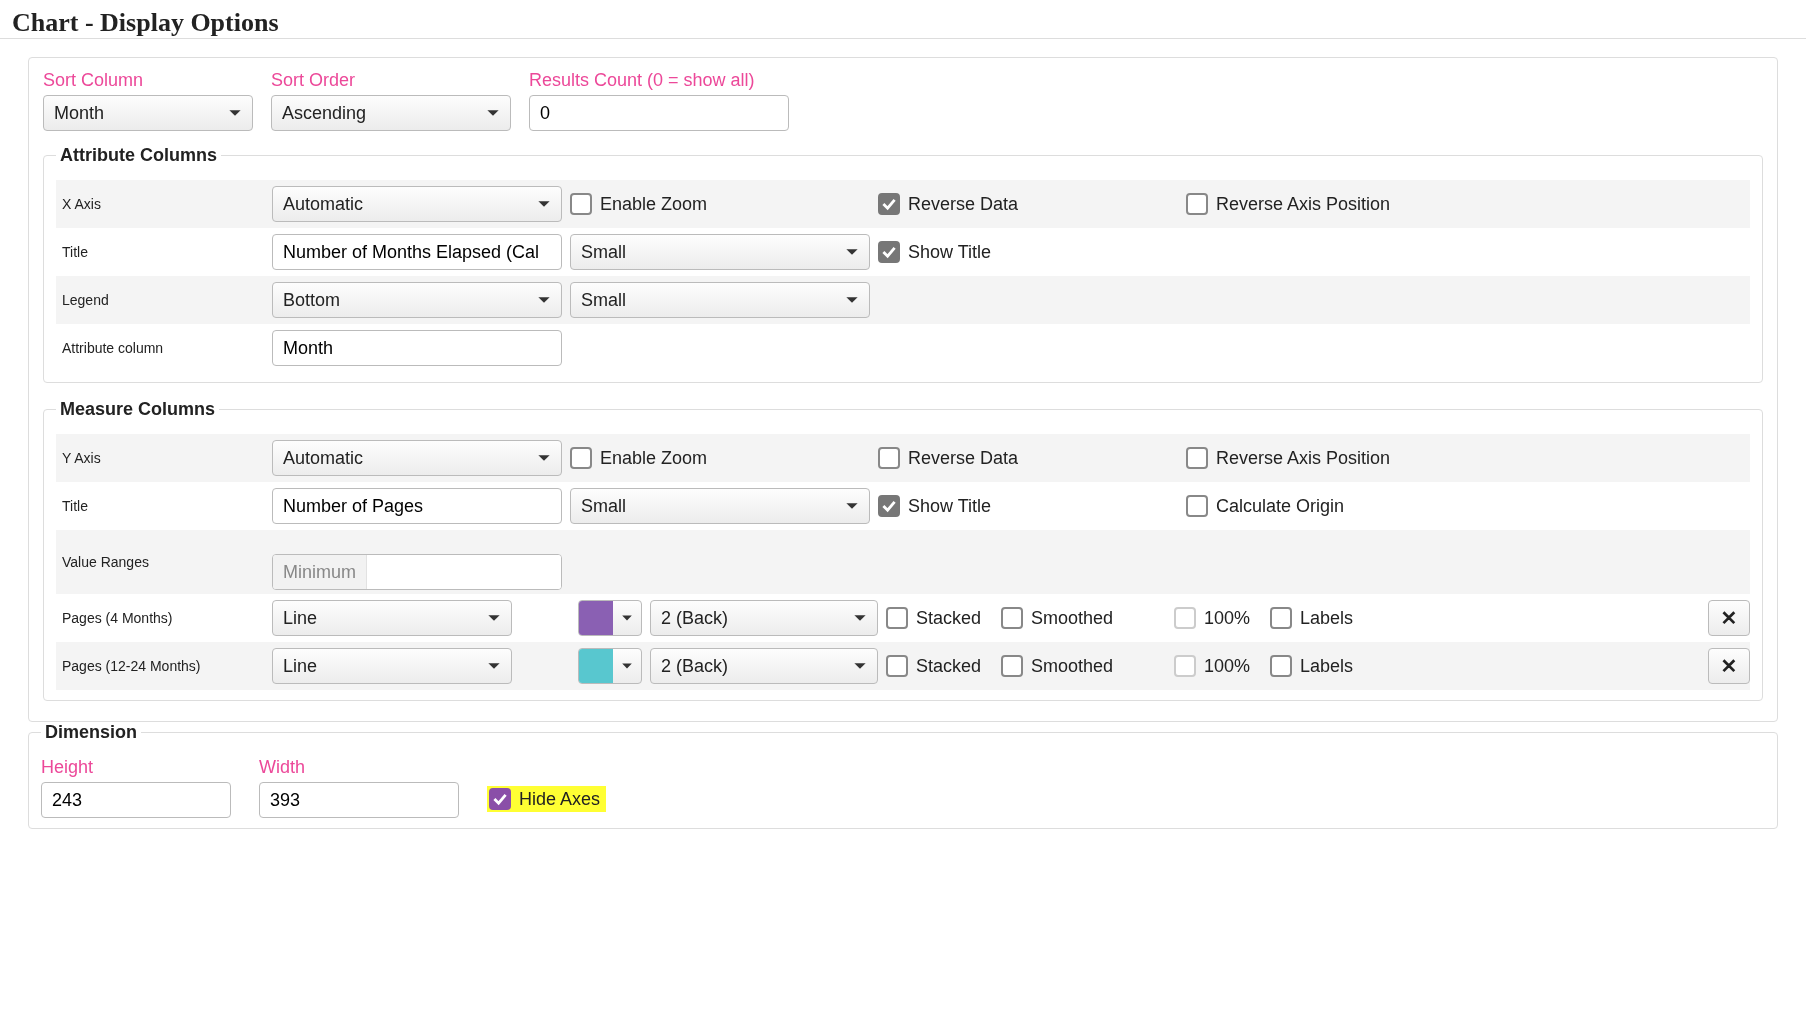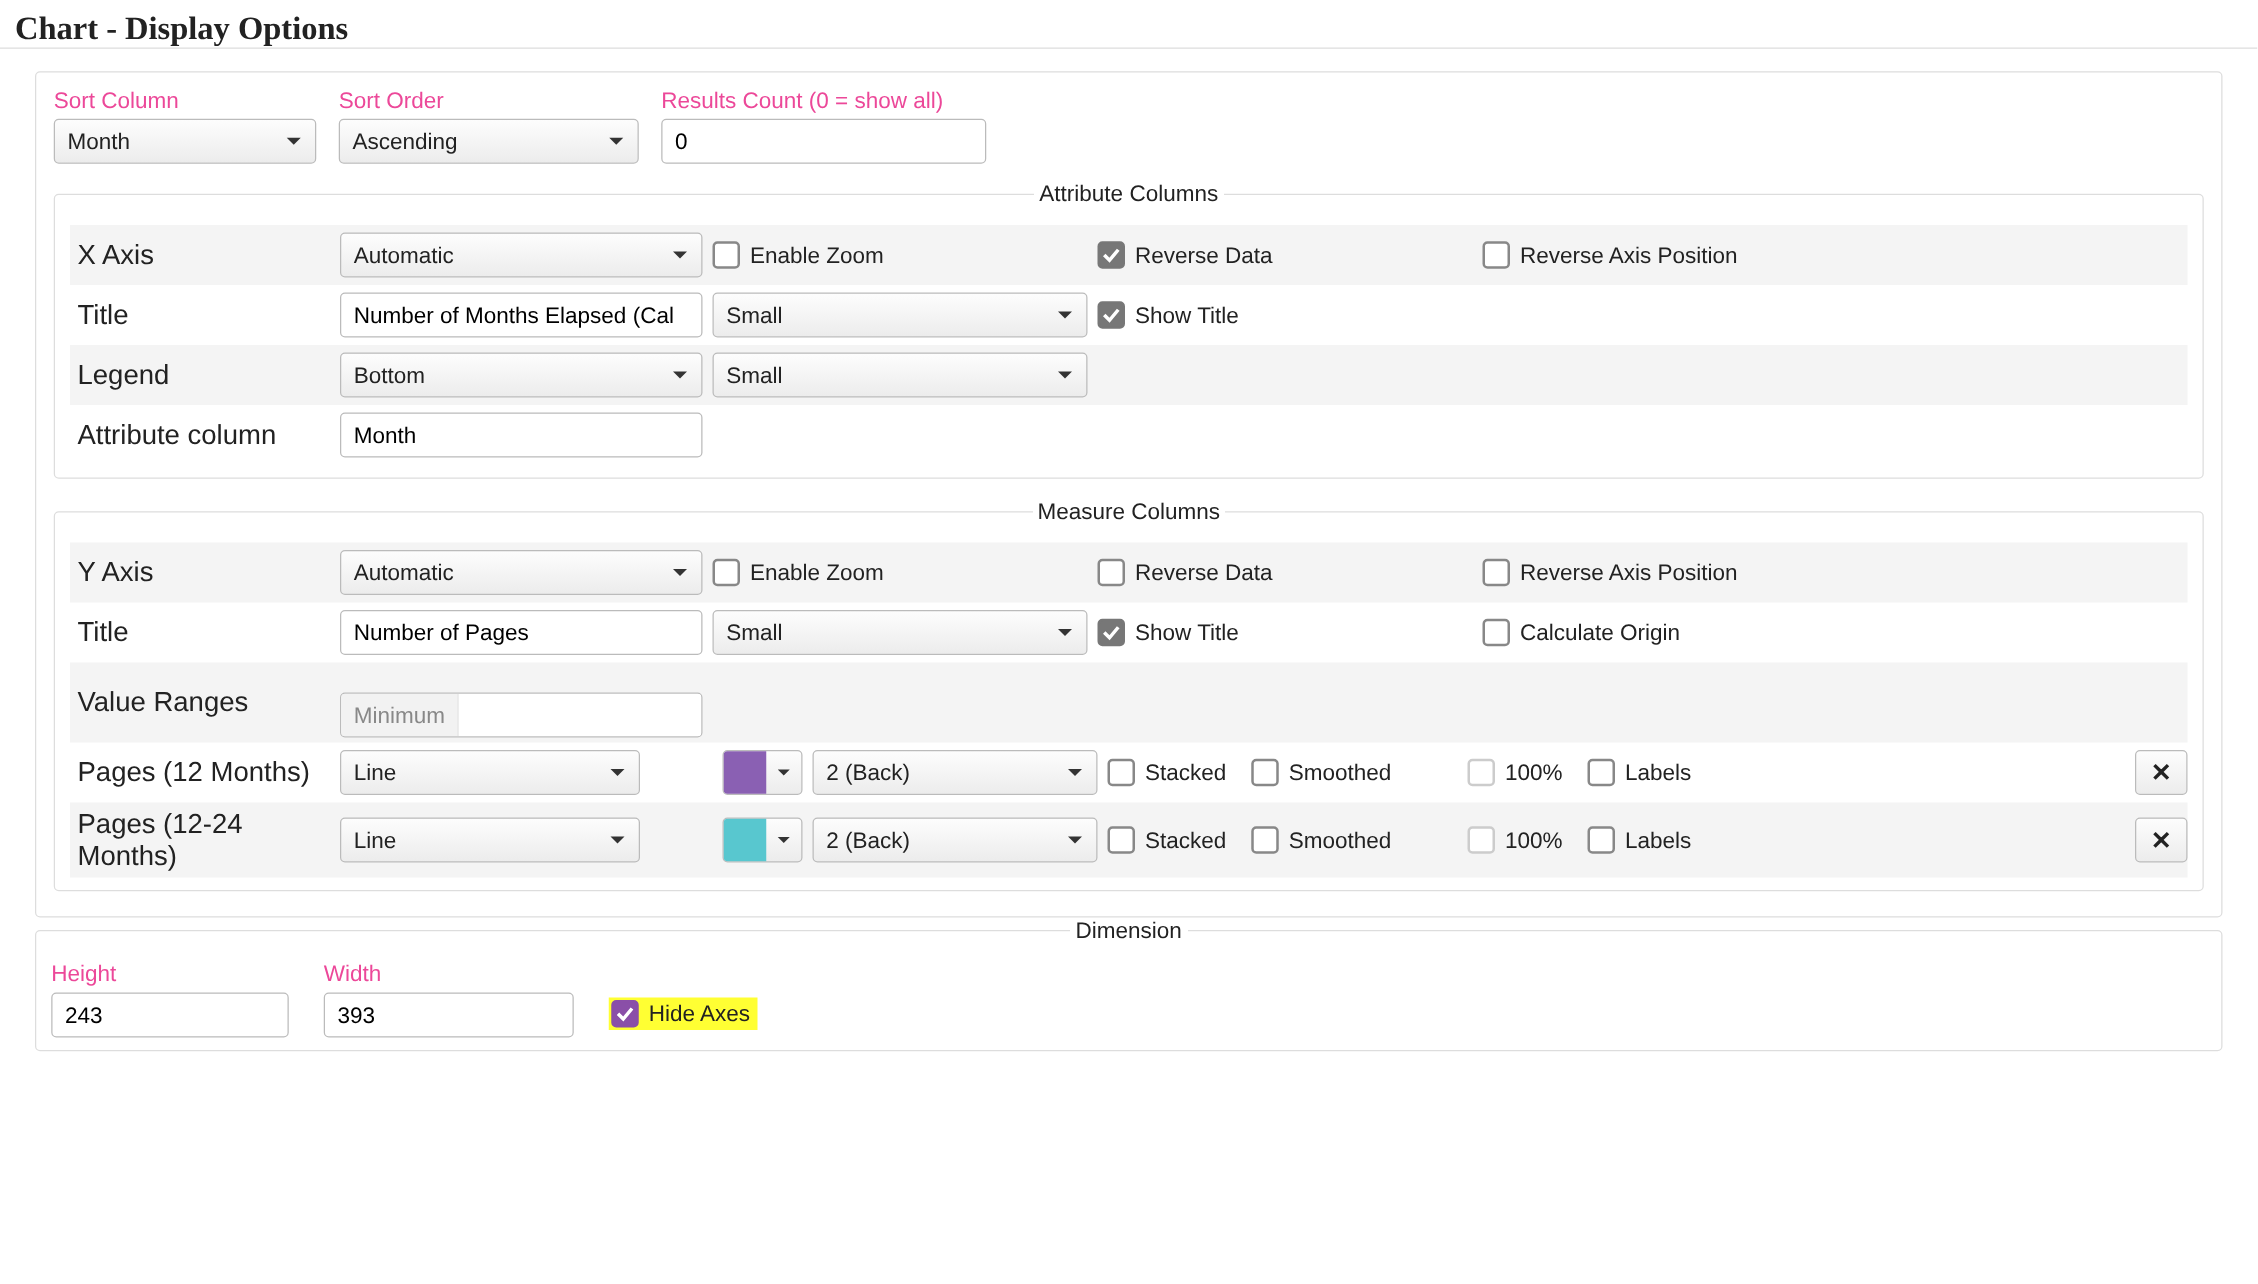--- a/index.html
+++ b/index.html
@@ -69,34 +69,33 @@
   }
   .text-input::placeholder { color: #999; }
   fieldset.section {
     border: 1px solid #ddd;
     border-radius: 4px;
     margin: 0 0 16px 0;
     padding: 14px 12px 10px 12px;
     background: #fff;
   }
   fieldset.section > legend {
-    font-weight: normal;
+    font-weight: bold;
     font-size: 18px;
     padding: 0 4px;
-    text-align: center;
   }
   .row {
     display: flex;
     align-items: center;
     min-height: 48px;
     padding: 4px 0;
     gap: 8px;
   }
   .row.alt { background: #f4f4f4; }
-  .col-label { width: 208px; padding-left: 6px; font-size: 22px; }
+  .col-label { width: 208px; padding-left: 6px; font-size: 14px; }
   .col-a { width: 290px; }
   .col-b { width: 300px; display:flex; gap:8px; align-items:center;}
   .col-c { width: 300px; display:flex; gap:20px; align-items:flex-start;}
   .col-d { flex:1; display:flex; gap:20px; align-items:center; }
   .cb {
     display: inline-flex;
     align-items: center;
     gap: 8px;
     cursor: pointer;
     font-size: 18px;
@@ -384,21 +383,21 @@
         <div class="split-input" style="width:100%">
           <span class="ph">Minimum</span>
           <input style="">
         </div>
       </div>
       <div class="col-c"></div>
         <div class="col-d"></div>
     </div>
 
     <div class="row">
-      <div class="col-label">Pages (12 Months)</div>
+      <div class="col-label">Pages (4 Months)</div>
       <div class="col-a" style="width:240px">
         <div class="select" style="width:100%">
           <span>Line</span>
           <span class="caret">
               <svg width="14" height="14" viewBox="0 0 10 10">
                 <path d="M1 3 L5 7 L9 3 Z" fill="#333"></path>
               </svg>
             </span>
         </div>
       </div>

